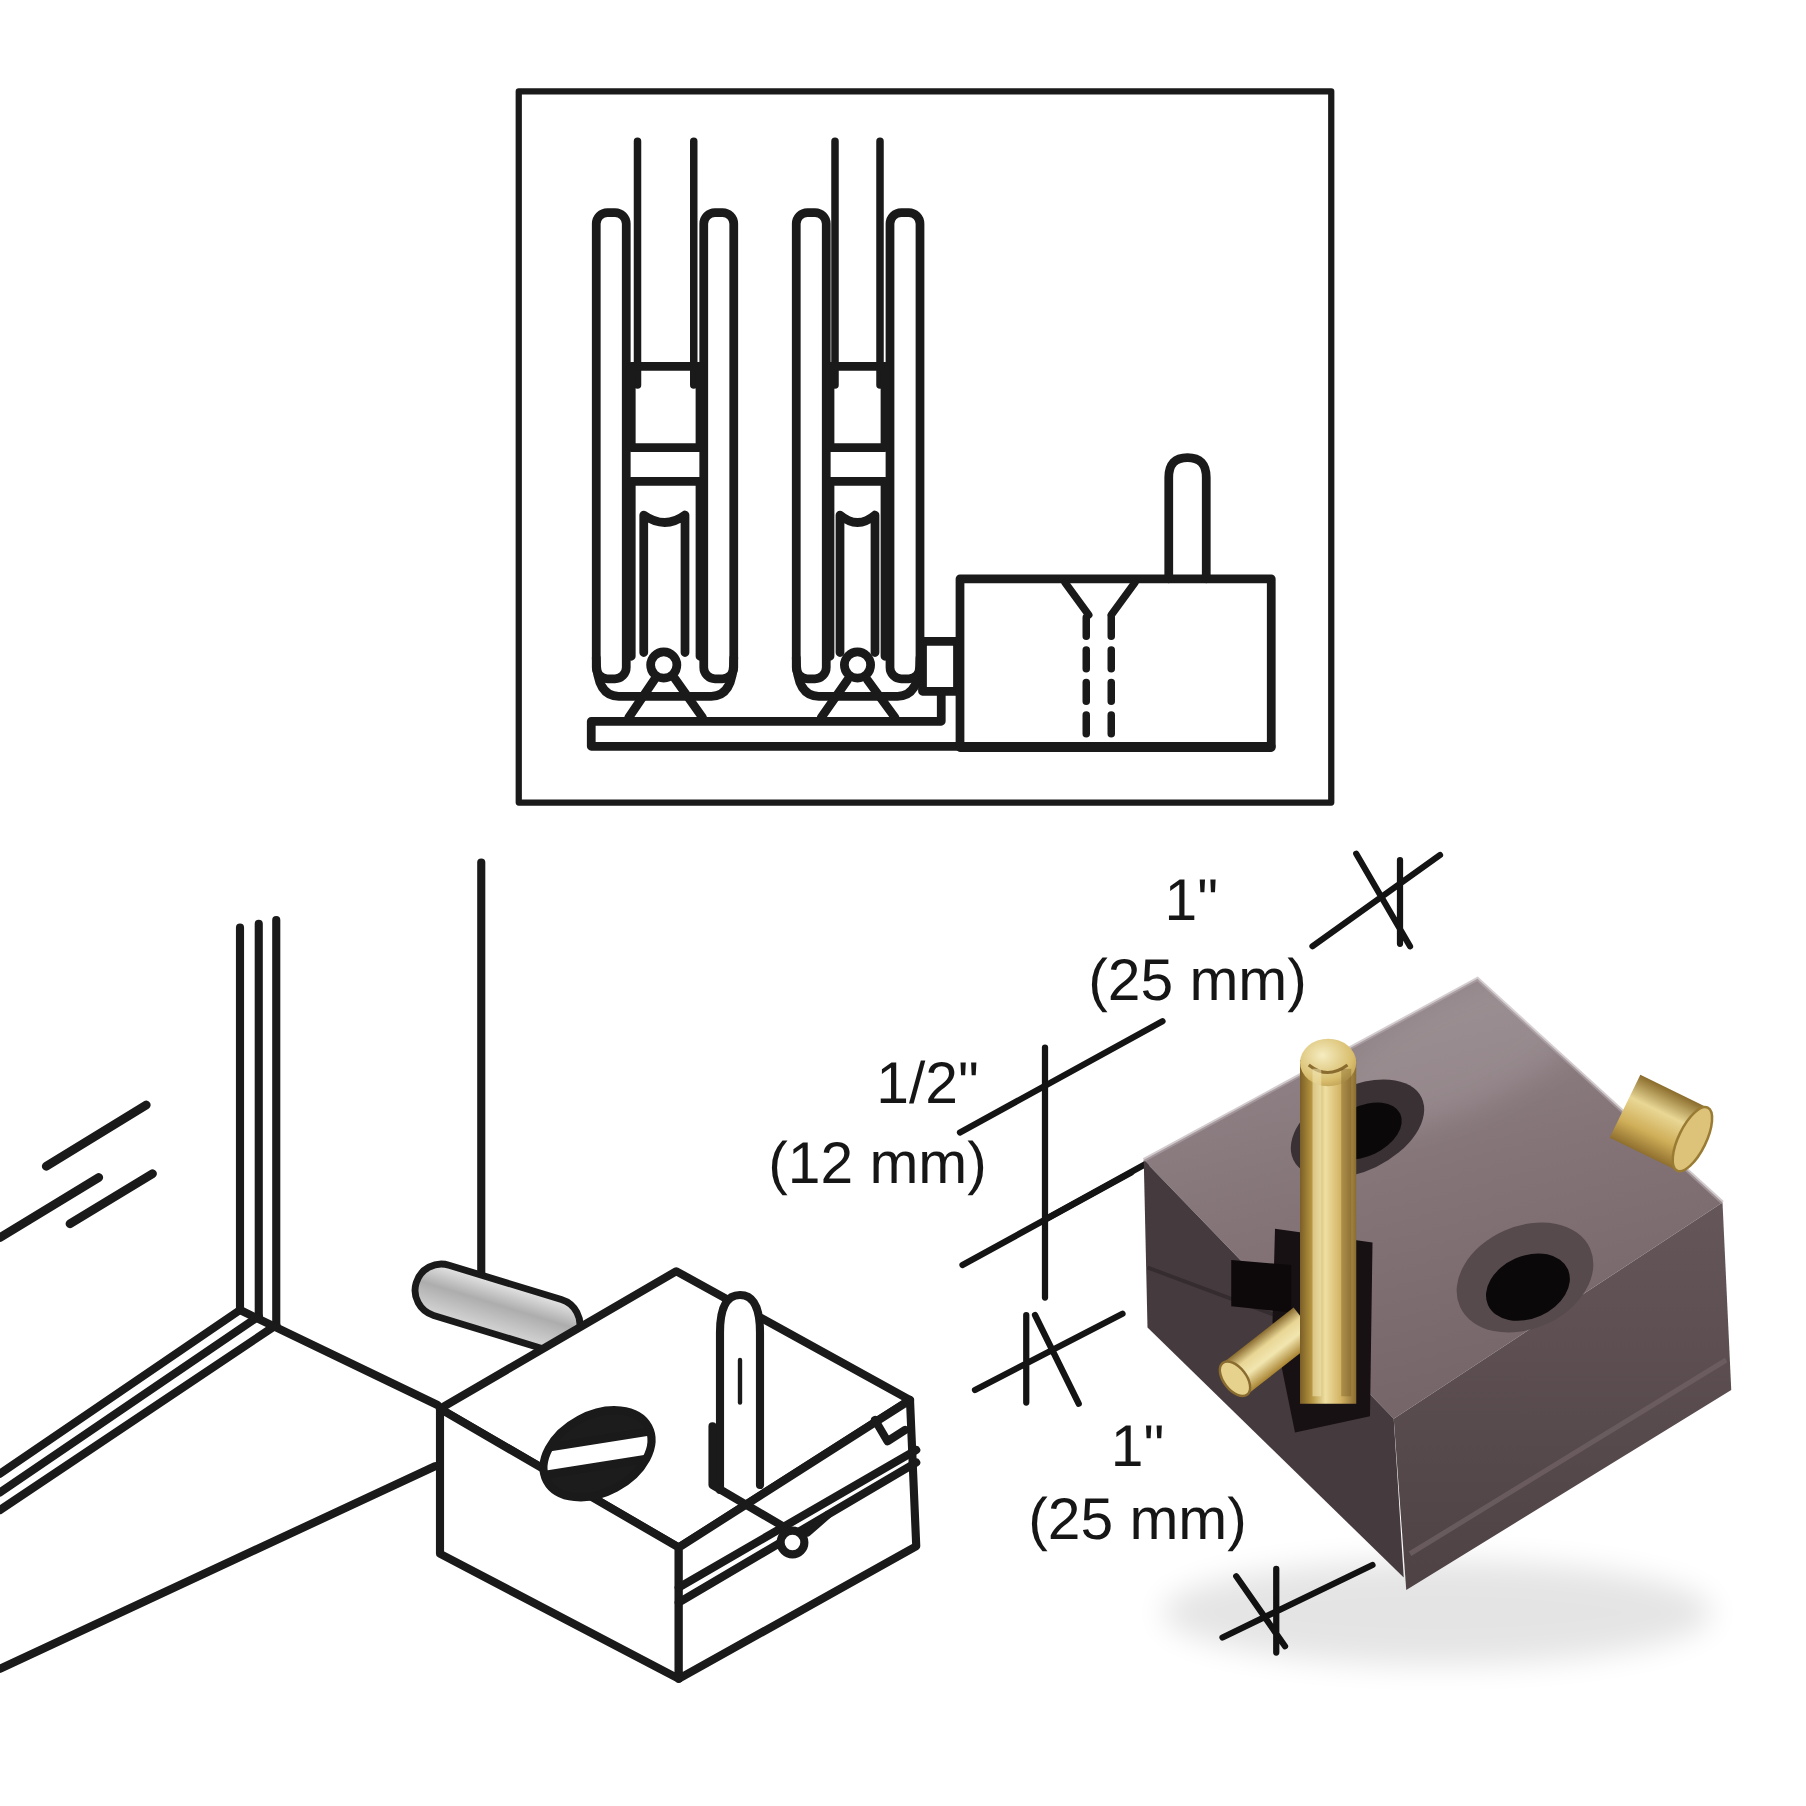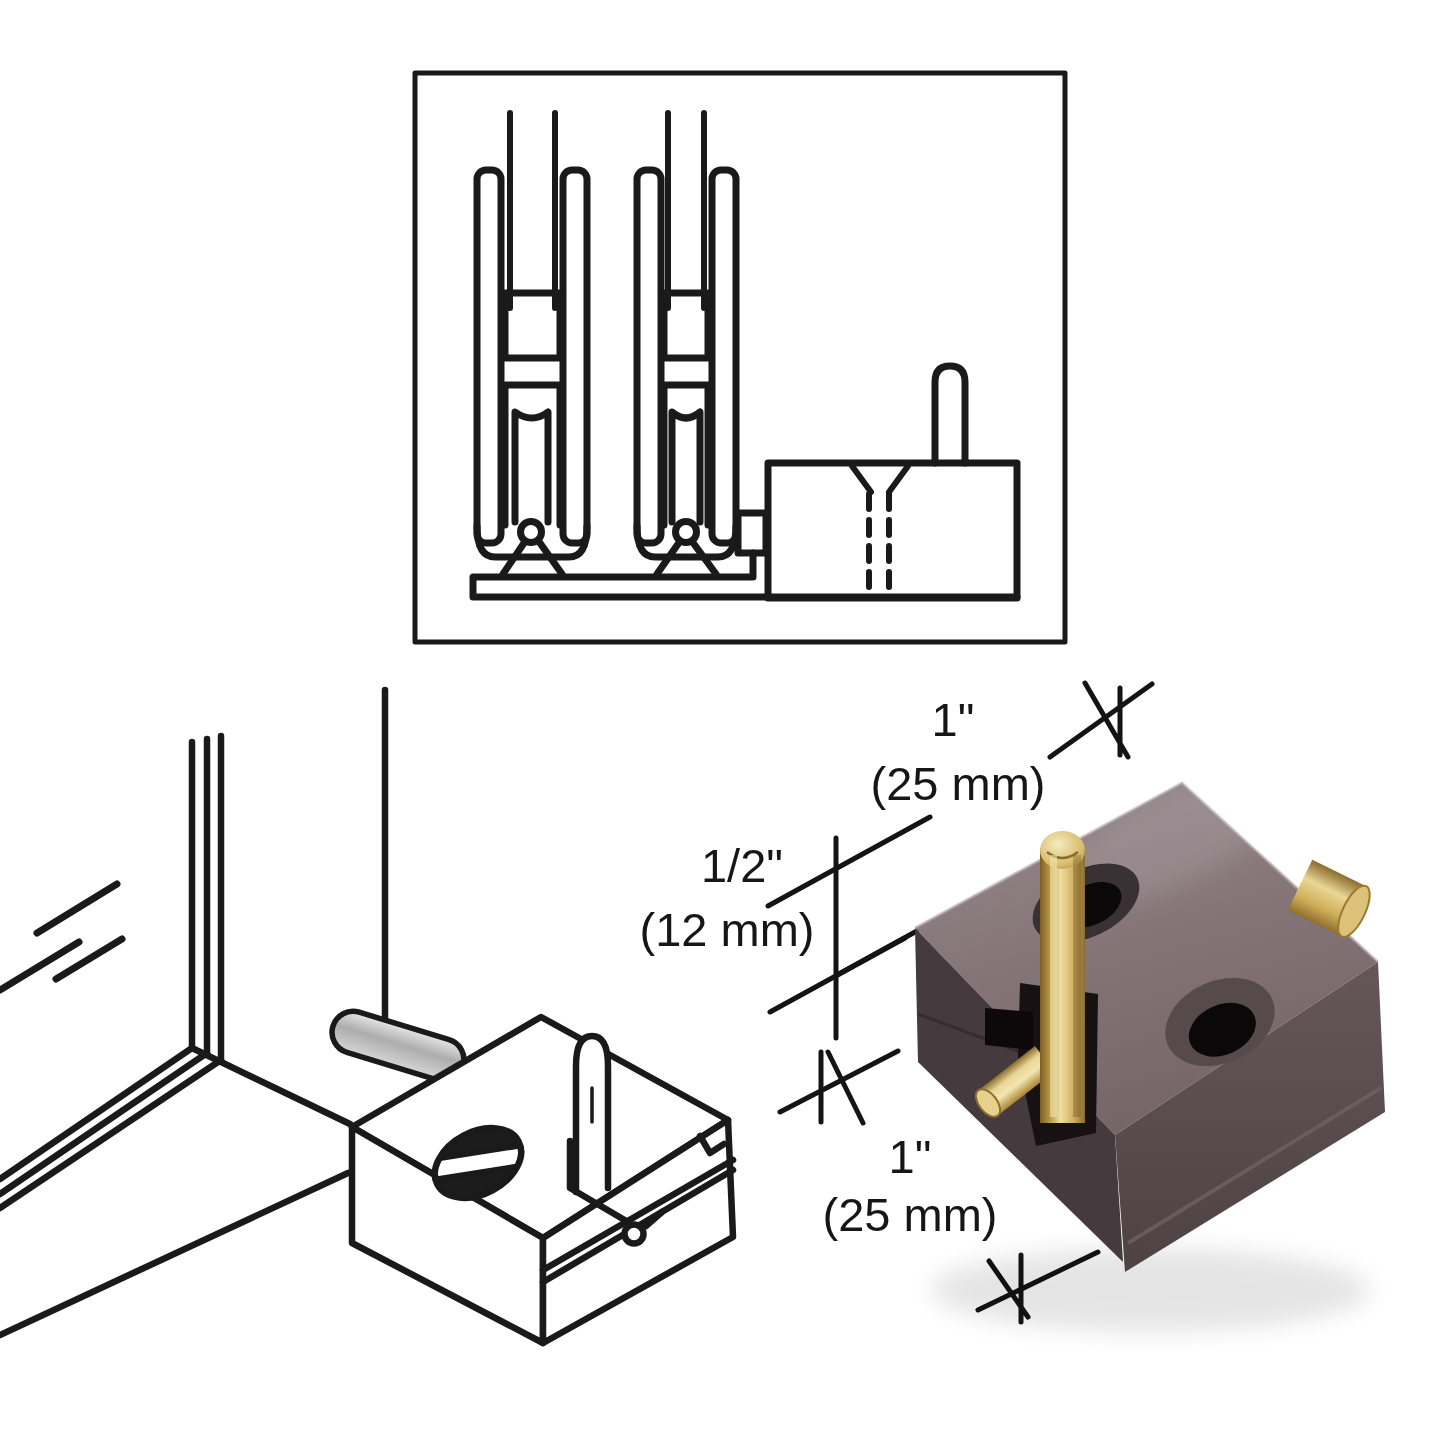--- a/index.html
+++ b/index.html
@@ -207,18 +207,18 @@
       <ellipse cx="60" cy="0" rx="11" ry="28" fill="#dcc379"></ellipse>
       <ellipse cx="60" cy="0" rx="11" ry="28" fill="none" stroke="#9a7b33" stroke-width="2"></ellipse>
     </g>
   </g>
 </svg>
 
 <div class="dim-label" style="left:953px;top:696px;">1"</div>
 <div class="dim-label" style="left:958px;top:760px;">(25 mm)</div>
 
 <div class="dim-label" style="left:742px;top:842px;">1/2"</div>
-<div class="dim-label" style="left:727px;top:906px;">(12 mm)</div>
+<div class="dim-label" style="left:702px;top:906px;">(12 mm)</div>
 
 <div class="dim-label" style="left:910px;top:1133px;">1"</div>
 <div class="dim-label" style="left:910px;top:1191px;">(25 mm)</div>
 
 </div>
 
 </body></html>

